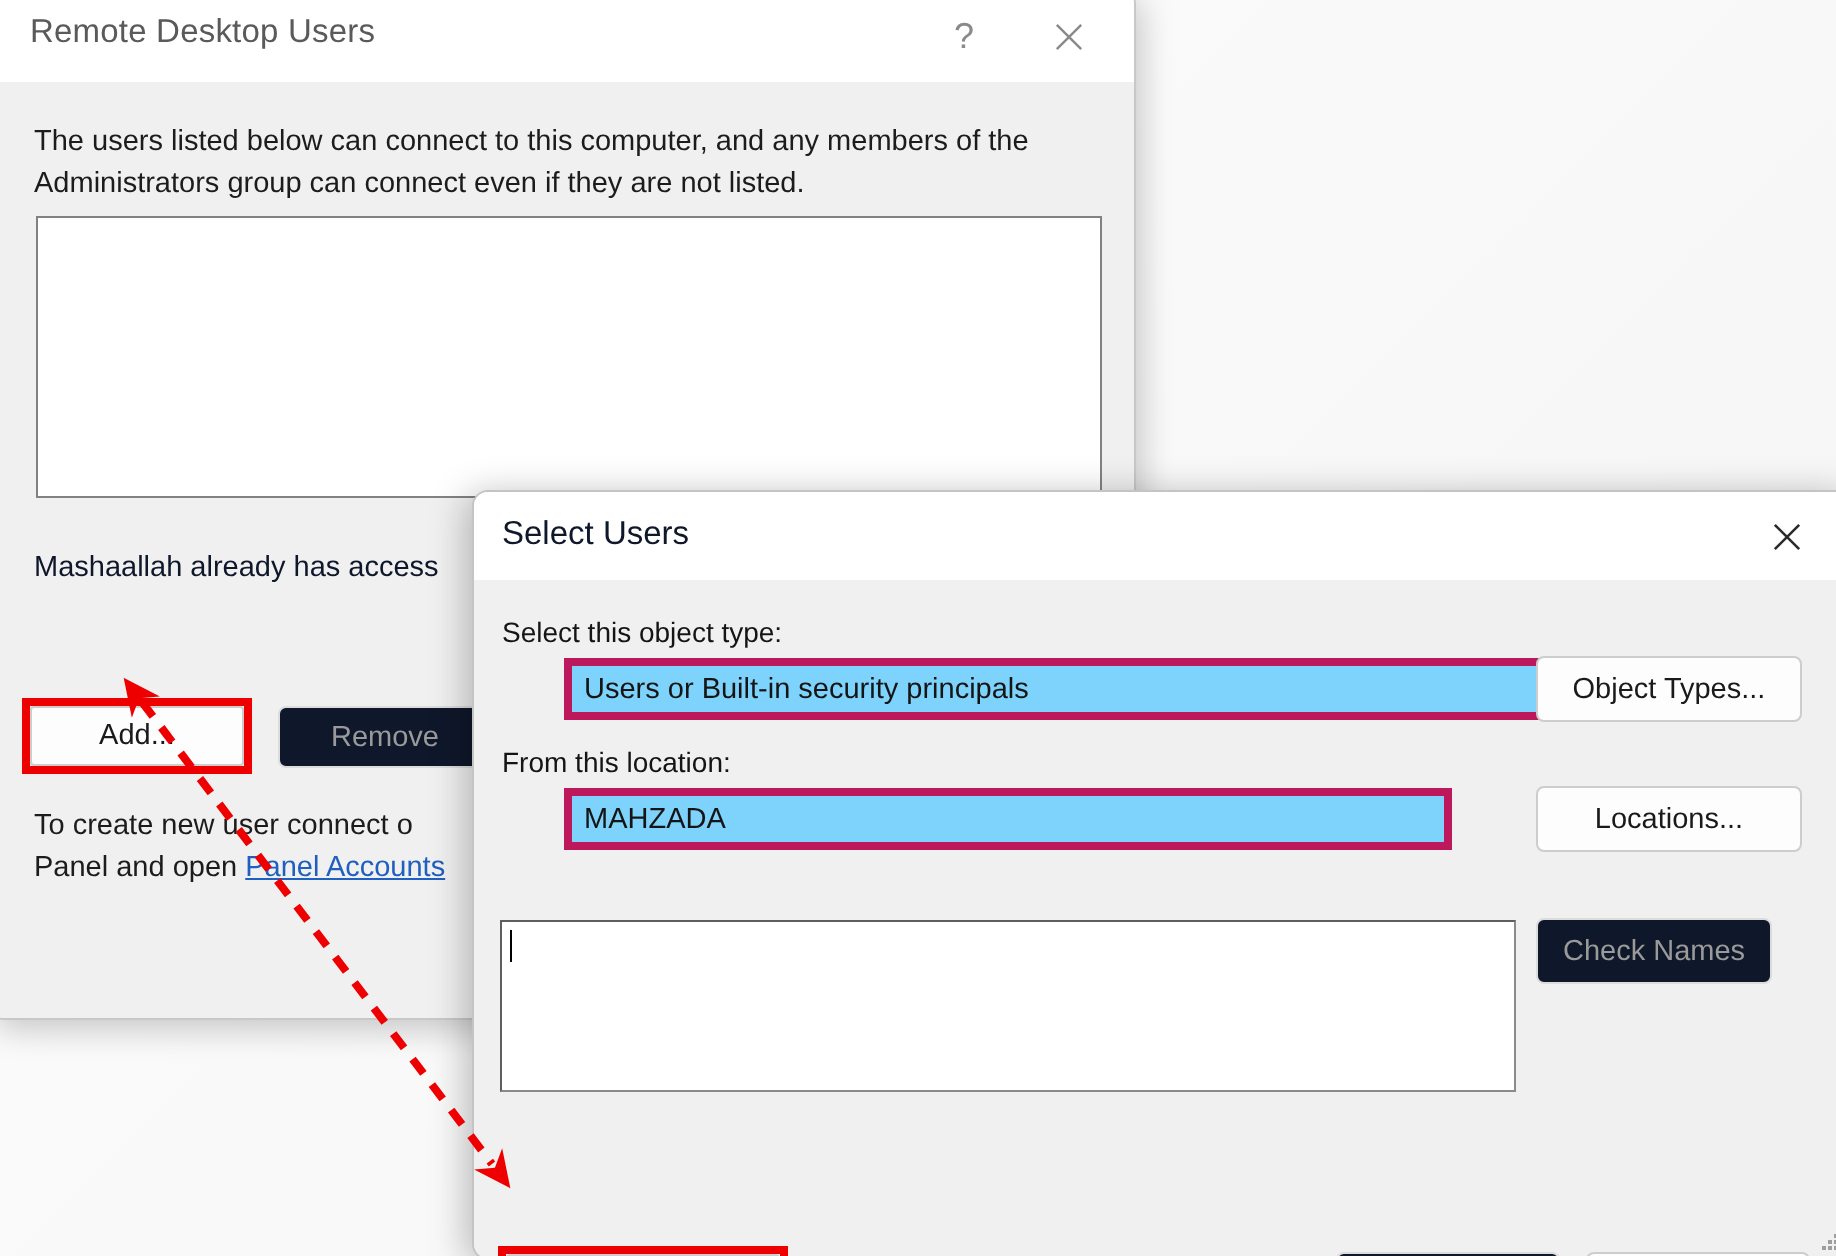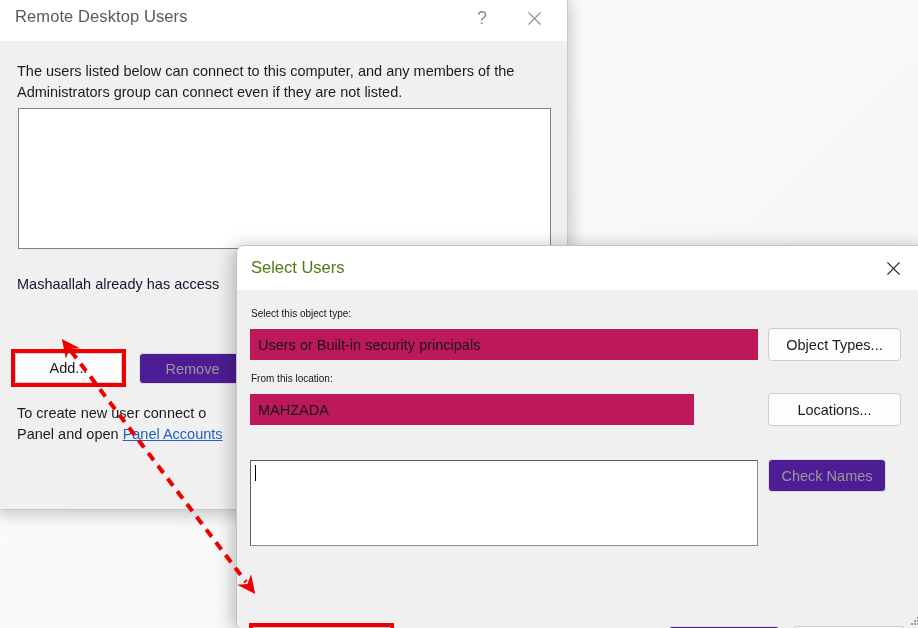--- a/index.html
+++ b/index.html
@@ -107,21 +107,21 @@
     font-family: "Liberation Sans", sans-serif;
     font-size: 14.5px;
     color: #1a1a1a;
     box-sizing: border-box;
     display: flex;
     align-items: center;
     justify-content: center;
   }
   .win-btn.disabled {
     color: #9a9a9a;
-    background: #4c1d95;
+    background: #0f172a;
     border-color: #dcdcdc;
   }
   #rdu-add-wrap {
     position: absolute;
     left: 16px;
     top: 308px;
     width: 115px;
     height: 38px;
     border: 4px solid #ee0000;
     box-sizing: border-box;
@@ -171,21 +171,21 @@
     position: absolute;
     left: 0; top: 0; right: 0;
     height: 44px;
     background: #ffffff;
   }
   #su-title {
     position: absolute;
     left: 14px;
     top: 12px;
     font-size: 16.5px;
-    color: #4d7c0f;
+    color: #0f172a;
   }
   #su-close {
     position: absolute;
     top: 0;
     right: 12px;
     width: 44px;
     height: 44px;
     display: flex;
     align-items: center;
     justify-content: center;
@@ -194,34 +194,35 @@
   #su-body {
     position: absolute;
     left: 0;
     top: 44px;
     right: 0;
     bottom: 0;
     background: #f0f0f0;
   }
   .su-label {
     position: absolute;
-    font-size: 10px;
+    font-size: 14px;
     color: #151515;
     white-space: nowrap;
   }
   .su-field {
     position: absolute;
-    background: #be185d;
-    border: 2px solid #be185d;
+    background: #7dd3fc;
+    border: 4px solid #be185d;
     box-sizing: border-box;
     font-size: 14.5px;
     color: #151515;
     display: flex;
     align-items: center;
     padding-left: 6px;
+    margin-left: 32px;
   }
   #su-objtype-label { left: 14px; top: 18px; }
   #su-objtype-field { left: 13px; top: 39px; width: 508px; height: 31px; }
   #su-objtypes-btn  { position:absolute; left: 531px; top: 38px; width: 133px; height: 33px; }
 
   #su-location-label { left: 14px; top: 83px; }
   #su-location-field { left: 13px; top: 104px; width: 444px; height: 31px; }
   #su-locations-btn  { position:absolute; left: 531px; top: 103px; width: 133px; height: 33px; }
 
   #su-objnames-label { left: 14px; top: 149px; }

